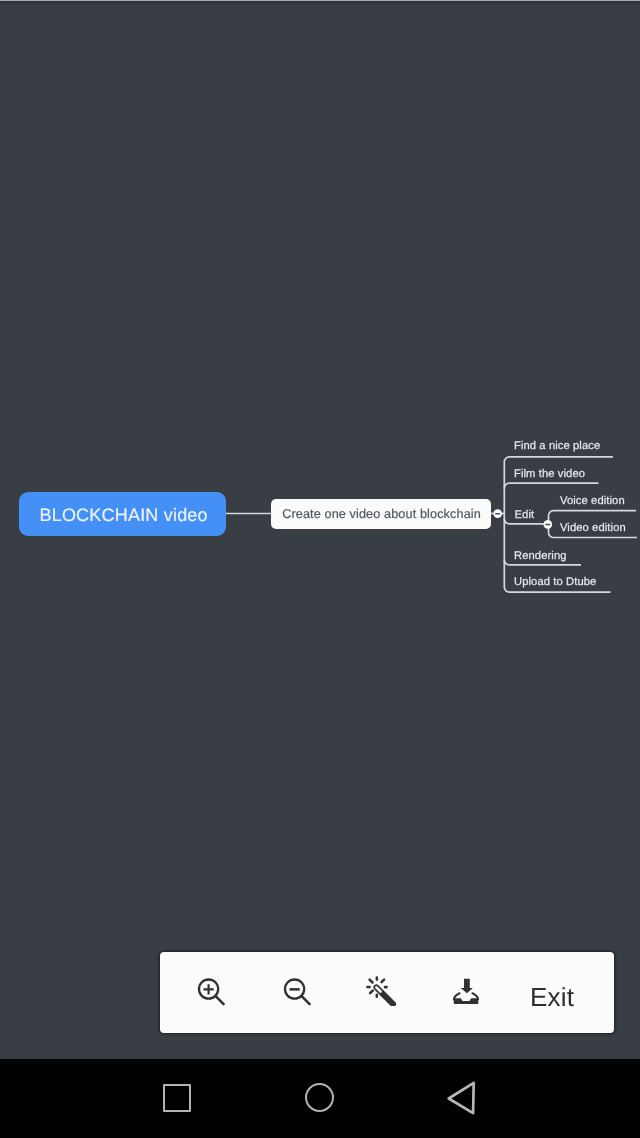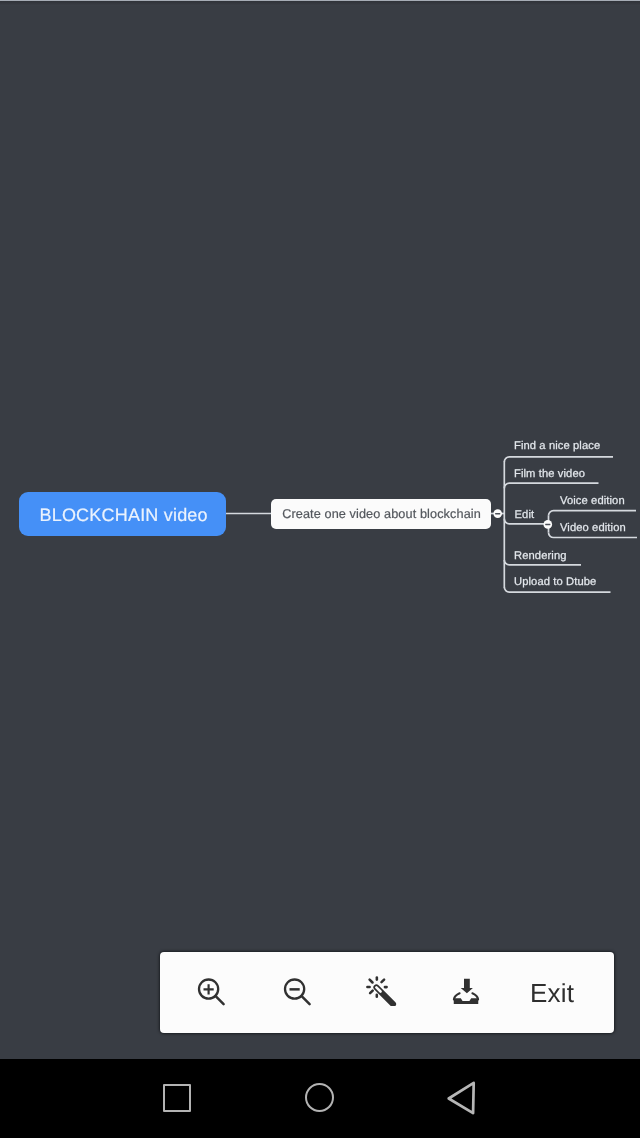--- a/index.html
+++ b/index.html
@@ -42,21 +42,21 @@
     white-space:nowrap; letter-spacing:0.1px; line-height:0;
     -webkit-text-stroke:0.25px #e3e7ec;
   }
 
   
   .toolbar {
     position:absolute; left:160px; top:952.3px; width:453.5px; height:81px;
     background:#fcfcfc; border-radius:4px;
     box-shadow:0 0 2.5px 1px rgba(18,20,24,0.75);
   }
-  .tb-item { position:absolute; display:flex; align-items:center; justify-content:center; }
+  .tb-item { position:absolute; display:flex; align-items:flex-end; justify-content:center; }
   .tb-exit { color:#2e2e2e; font-size:26px; letter-spacing:0.2px; }
 
   
   .navbar { position:absolute; left:0; top:1059px; width:640px; height:79px; background:#000; }
   .nav-recents { position:absolute; left:163px; top:25px; width:28px; height:28px;
      box-sizing:border-box; border:2.5px solid #b3b3b3; border-radius:1px; }
   .nav-home { position:absolute; left:305px; top:24px; width:29px; height:29px;
      box-sizing:border-box; border:2.5px solid #b3b3b3; border-radius:50%; }
   .nav-back { position:absolute; left:444px; top:20px; width:34px; height:36px; }
 </style>

